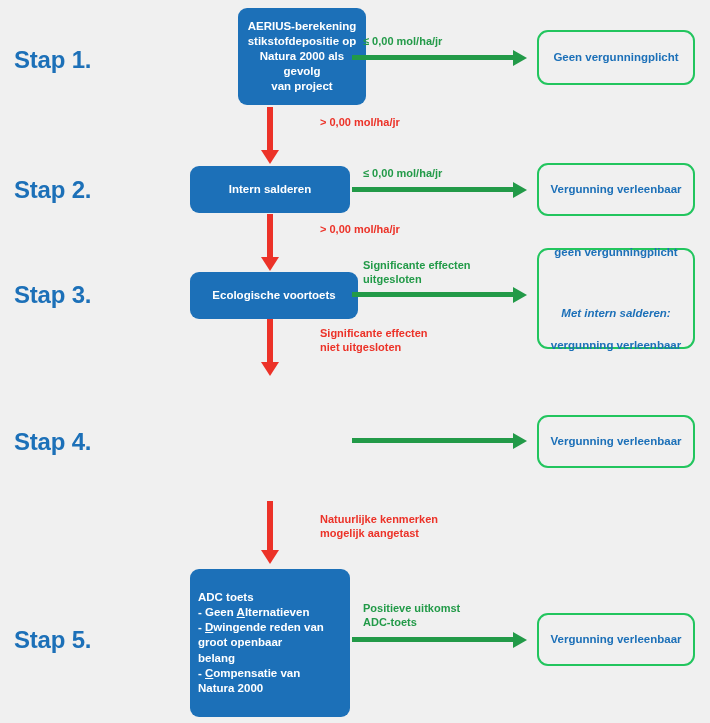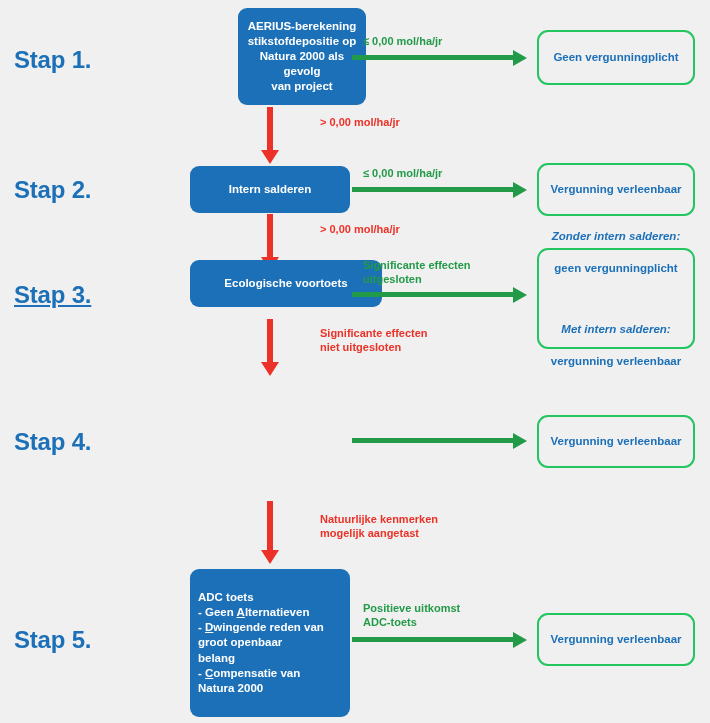--- a/index.html
+++ b/index.html
@@ -158,33 +158,32 @@
   <div class="arrow-h" style="left:352px; top:187px; width:162px;"></div>
   <div class="lbl lbl-green" style="left:363px; top:166px;">≤ 0,00 mol/ha/jr</div>
 
   <div class="out-box" style="left:537px; top:163px; width:158px; height:53px;">
     <span class="out-text">Vergunning verleenbaar</span>
   </div>
 
   <div class="arrow-v" style="left:267px; top:214px; height:44px;"></div>
   <div class="lbl lbl-red" style="left:280px; top:222px;">&gt; 0,00 mol/ha/jr</div>
 
-  <div class="step-label" style="top:283px;text-decoration:underline;">Stap 3.</div>
-
-  <div class="proc-box" style="left:190px; top:260px; width:192px; height:47px;">
+  <div class="step-label" style="top:283px;">Stap 3.</div>
+
+  <div class="proc-box" style="left:190px; top:272px; width:168px; height:47px;">
     <span class="proc-text">Ecologische voortoets</span>
   </div>
 
   <div class="arrow-h" style="left:352px; top:292px; width:162px;"></div>
   <div class="lbl lbl-green" style="left:363px; top:258px;">Significante effecten
 uitgesloten</div>
 
   <div class="out-box" style="left:537px; top:248px; width:158px; height:101px;">
     <span class="out-text">
-      <span class="out-line-em">Zonder intern salderen:</span>
       <span class="out-line">geen vergunningplicht</span>
       <span class="out-gap"></span>
       <span class="out-line-em">Met intern salderen:</span>
       <span class="out-line">vergunning verleenbaar</span>
     </span>
   </div>
 
   <div class="arrow-v" style="left:267px; top:319px; height:44px;"></div>
   <div class="lbl lbl-red" style="left:280px; top:326px;">Significante effecten
 niet uitgesloten</div>

